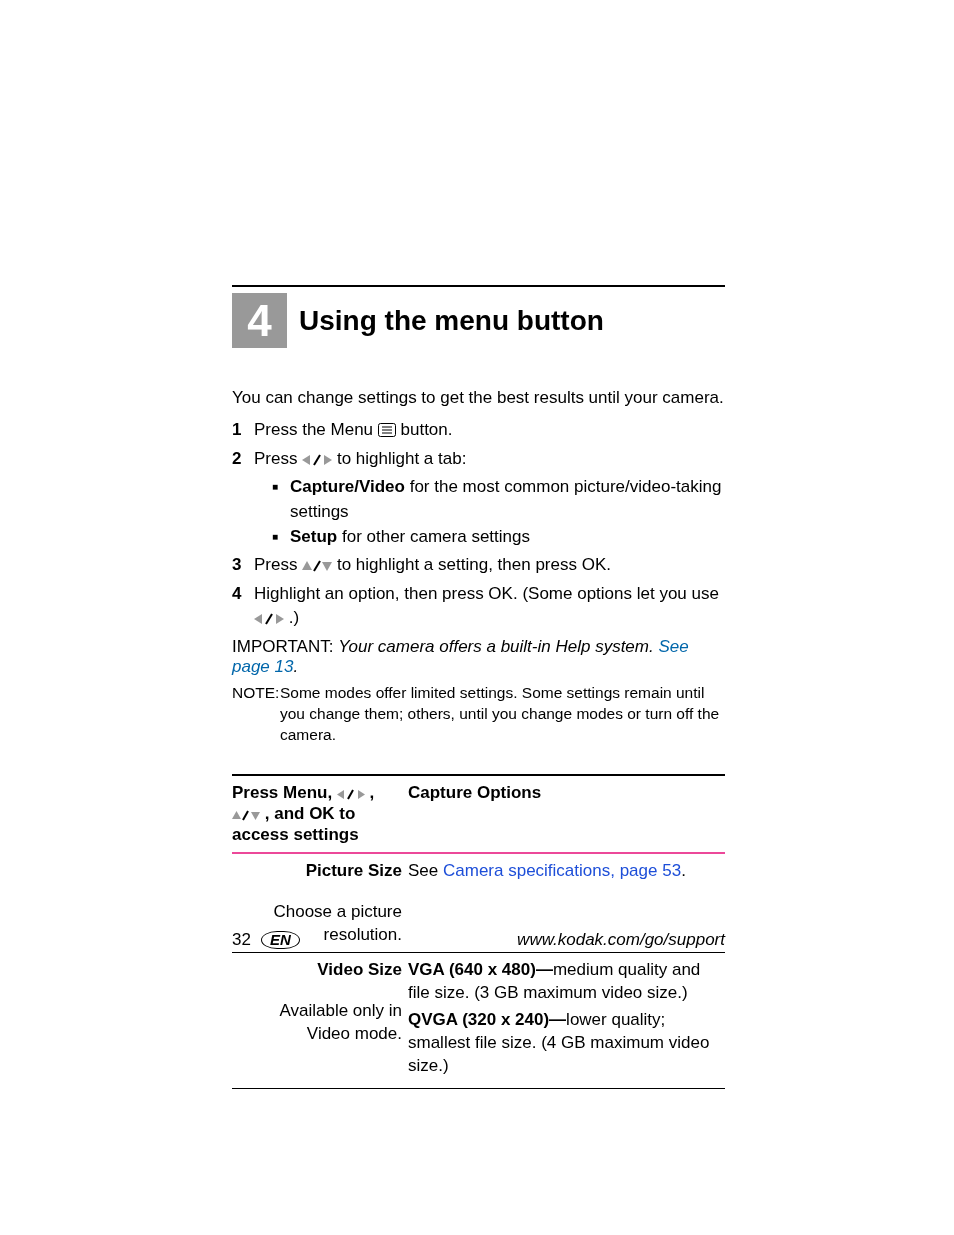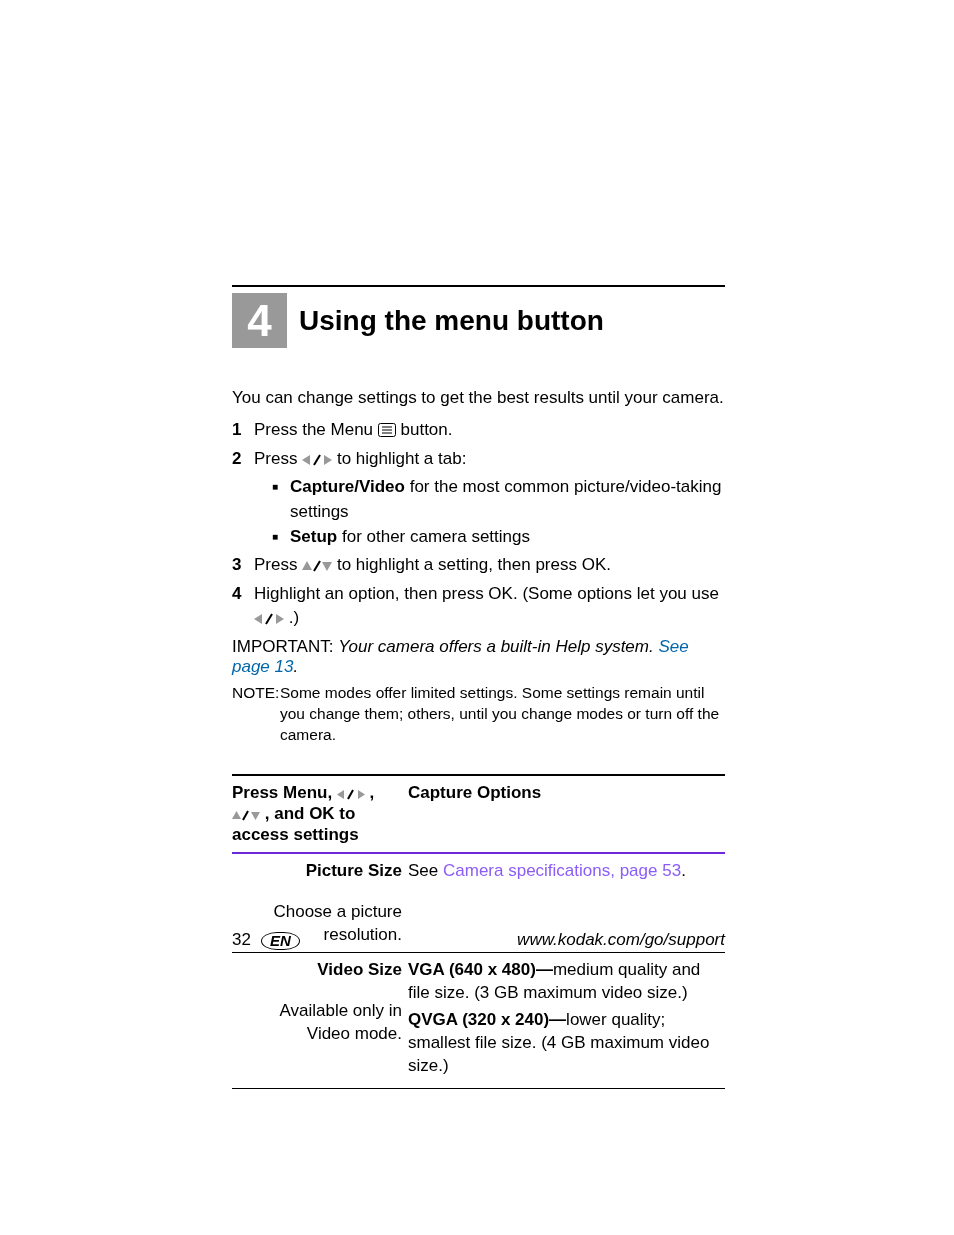--- a/index.html
+++ b/index.html
@@ -86,40 +86,40 @@
     font-size:10px;
     top:5px;
   }
   .bold{font-weight:bold;}
   .important-row{
     font-size:17px;
     margin:4px 0 6px 0;
   }
   .important-row .ital{font-style:italic;}
   .link{color:#0066aa;font-style:italic;}
-  .link-plain{color:#8b5cf6;}
+  .link-plain{color:#1d4ed8;}
   .note-row{
     font-size:15.5px;
     display:flex;
     margin-bottom:28px;
     line-height:1.35;
   }
   .note-row .lbl{flex:0 0 48px;}
   table.opts{
     width:100%;
     border-collapse:collapse;
     font-size:17px;
   }
   table.opts th{
     text-align:left;
     font-weight:bold;
     vertical-align:top;
     padding:6px 6px 6px 0;
     border-top:2px solid #000;
-    border-bottom:2px solid #6d28d9;
+    border-bottom:2px solid #ec4899;
     line-height:1.25;
   }
   table.opts td{
     vertical-align:top;
     padding:6px 6px 6px 0;
     border-bottom:1px solid #000;
     line-height:1.35;
   }
   table.opts td.left{
     width:170px;
@@ -136,21 +136,21 @@
     left:232px;
     top:930px;
     width:493px;
     display:flex;
     align-items:center;
     justify-content:space-between;
     font-size:17px;
   }
   .footer-left{
     display:flex;
-    align-items:flex-end;
+    align-items:center;
     gap:10px;
   }
   .lang-badge{
     border:1.5px solid #000;
     border-radius:50%/60%;
     padding:0 8px;
     font-size:15px;
     font-weight:bold;
     line-height:16px;
     display:inline-block;

